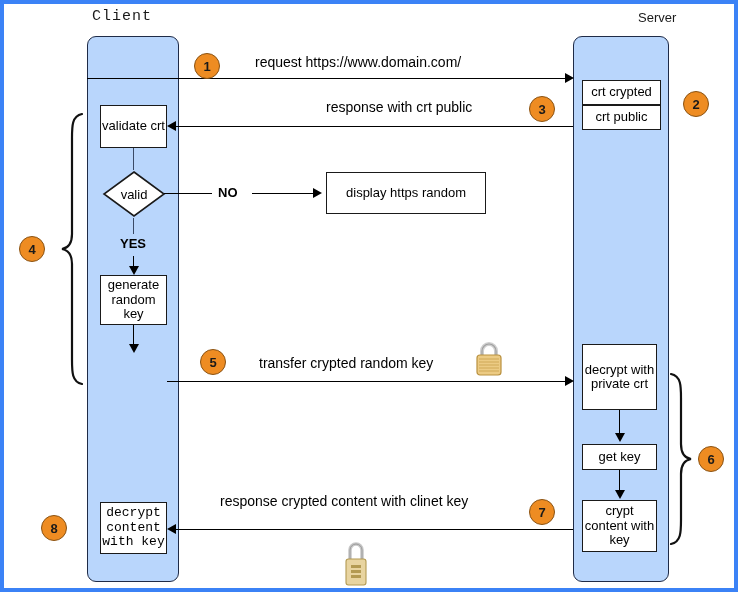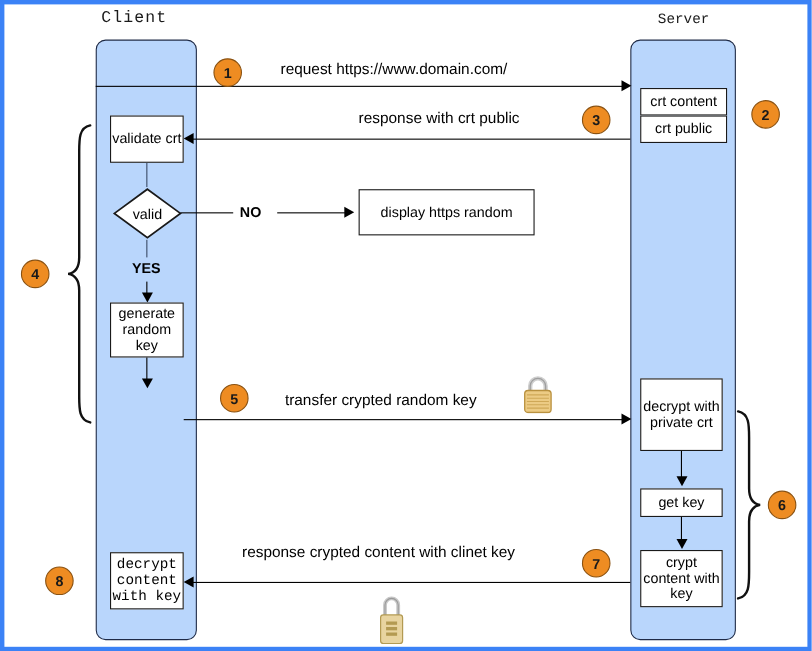--- a/index.html
+++ b/index.html
@@ -21,23 +21,24 @@
   }
   .lane-title {
     position: absolute;
     font-family: "Liberation Mono", monospace;
     font-size: 15px;
     color: #1a1a1a;
     letter-spacing: 1px;
     white-space: nowrap;
   }
   .lane-title.sans {
-    font-family: Liberation Mono, monospace;
+    font-family: Liberation Sans, sans-serif;
     letter-spacing: 0;
     font-size: 13px;
+    margin-left: 40px;
   }
   .lane {
     position: absolute;
     background: #b9d6fc;
     border: 1.5px solid #1f2b47;
     border-radius: 9px;
     box-sizing: border-box;
   }
   .node {
     position: absolute;
@@ -139,21 +140,21 @@
   <div class="lane-title sans" style="left:594px; top:6px;">Server</div>
 
   <div class="lane" style="left:83px; top:32px; width:92px; height:546px;"></div>
   <div class="lane" style="left:569px; top:32px; width:96px; height:546px;"></div>
 
   <div class="hline" style="left:83px; top:74px; width:483px;"></div>
   <div class="arrow-r" style="left:561px; top:69px;"></div>
   <div class="badge" style="left:190px; top:49px;">1</div>
   <div class="msg" style="left:251px; top:50px;">request https://www.domain.com/</div>
 
-  <div class="node" style="left:578px; top:76px; width:79px; height:25px;">crt content</div>
+  <div class="node" style="left:578px; top:76px; width:79px; height:25px;">crt crypted</div>
   <div class="node" style="left:578px; top:101px; width:79px; height:25px;">crt public</div>
   <div class="badge" style="left:679px; top:87px;">2</div>
 
   <div class="hline" style="left:167px; top:122px; width:402px;"></div>
   <div class="arrow-l" style="left:163px; top:117px;"></div>
   <div class="badge" style="left:525px; top:92px;">3</div>
   <div class="msg" style="left:322px; top:95px;">response with crt public</div>
 
   <div class="node" style="left:96px; top:101px; width:67px; height:43px;">validate crt</div>
   <div class="vline" style="left:129px; top:144px; height:22px;"></div>

